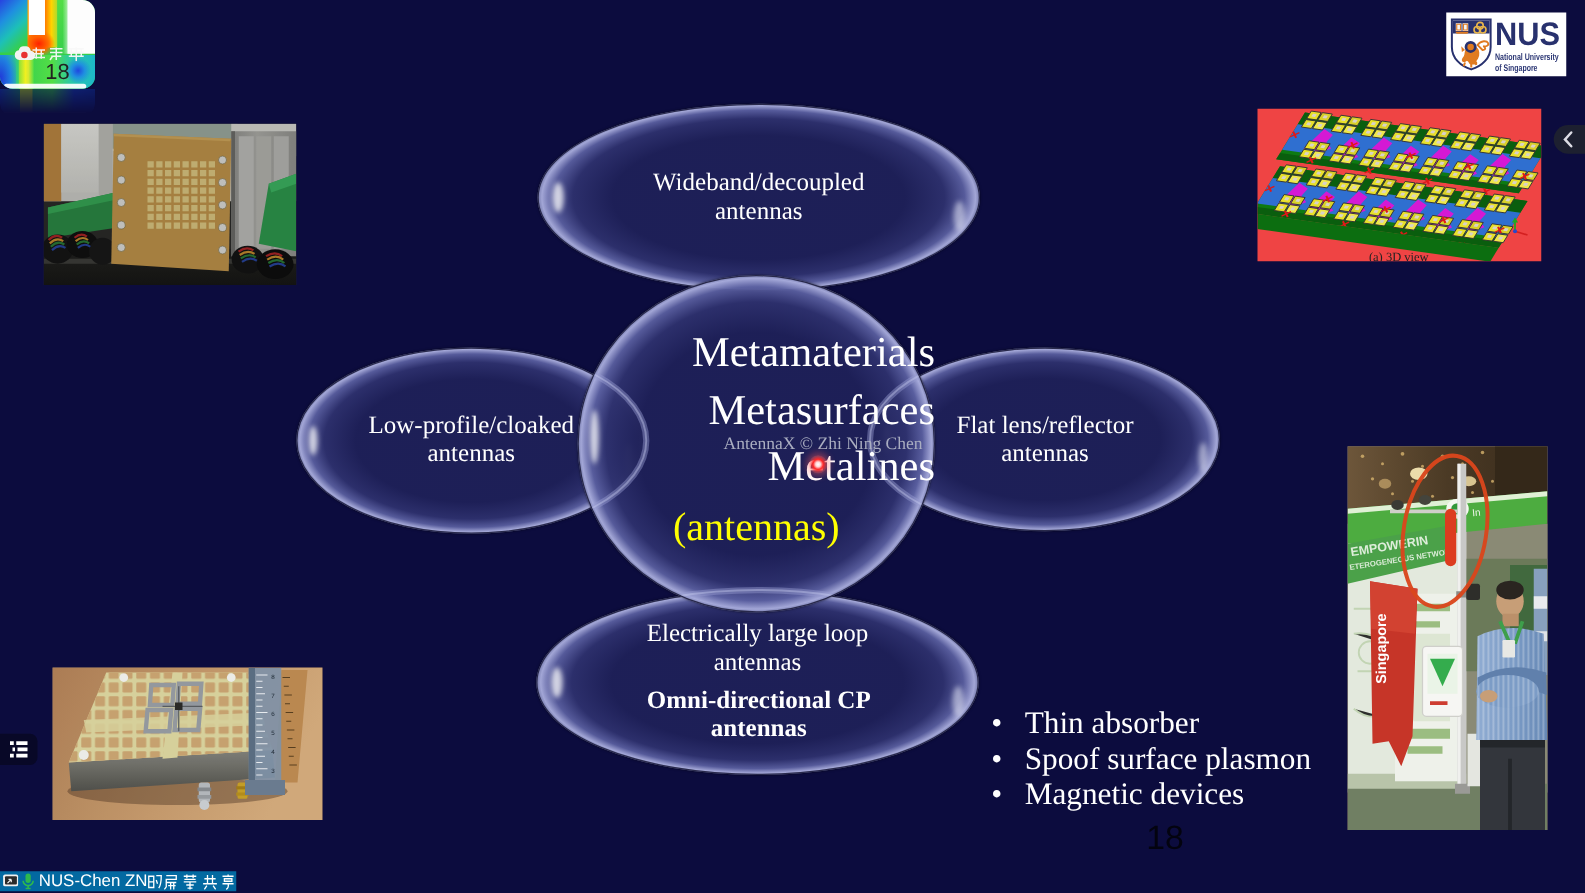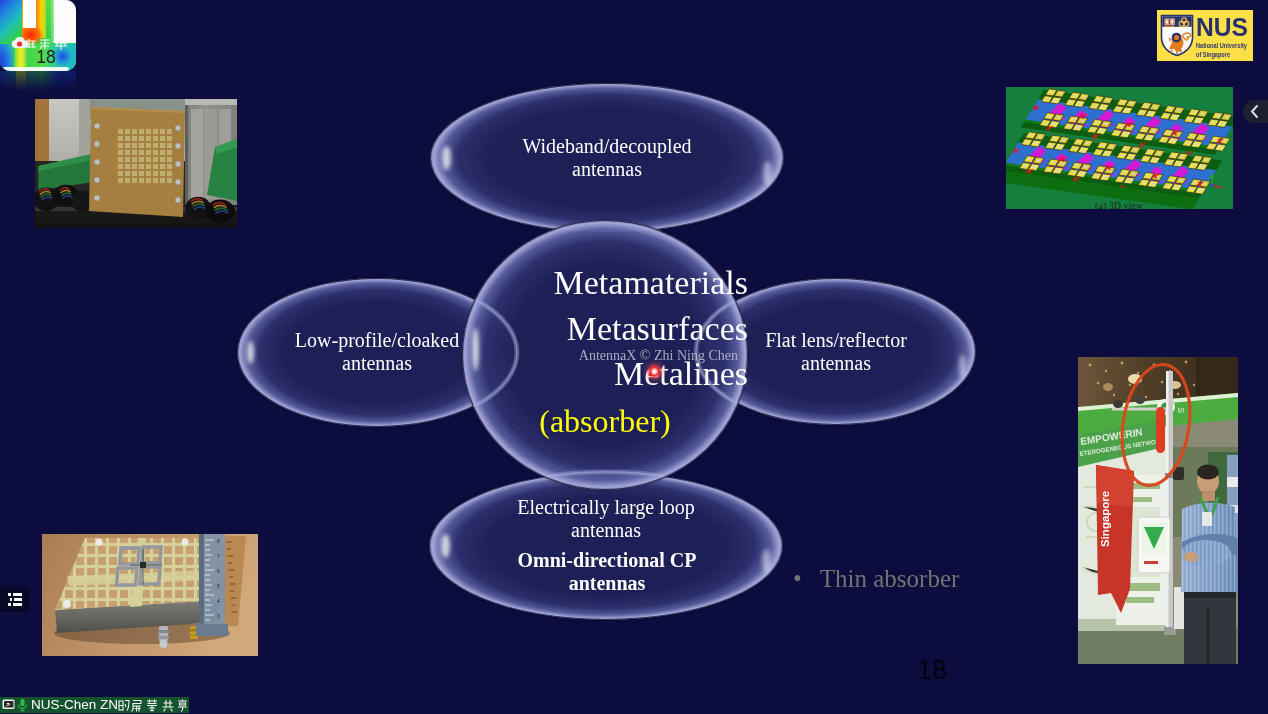--- a/index.html
+++ b/index.html
@@ -65,30 +65,32 @@
     </g>
     <g stroke="rgba(200,204,240,0.42)" stroke-width="1.5">
       <ellipse cx="147" cy="-197" rx="177" ry="75"></ellipse>
       <ellipse cx="-83" cy="132.5" rx="140" ry="74.5"></ellipse>
       <ellipse cx="376" cy="131.5" rx="140" ry="73.5"></ellipse>
       <ellipse cx="146" cy="326" rx="177" ry="74"></ellipse>
     </g>
   </g>
 </svg>
 <div class="abs" style="left:462px;top:260px;width:286px;text-align:right;color:#fff;font-size:34px;line-height:45.5px;">Metamaterials<br>Metasurfaces<br>Metalines</div>
-<div class="abs" style="left:462px;top:403px;width:286px;text-align:center;color:#ffff00;font-size:32px;">(absorber)</div>
+<div class="abs" style="left:462px;top:403px;width:286px;text-align:center;color:#ffff00;font-size:32px;">(antennas)</div>
 
 <div class="abs" style="left:568px;top:348px;width:170px;color:#a9adc0;font-size:14px;text-align:right;">AntennaX © Zhi Ning Chen</div>
 
 <div class="abs" style="left:647px;top:364px;width:15px;height:15px;border-radius:50%;
   background:radial-gradient(circle,#ffffff 0%,#ffd8d8 18%,#ff2828 38%,rgba(255,90,90,.5) 62%,rgba(255,140,140,0) 100%);
   box-shadow:0 0 5px 2px rgba(255,90,90,.4);"></div>
 
-<div class="abs" style="left:793px;top:565px;color:#737373;font-size:25px;line-height:28.6px;">
+<div class="abs" style="left:793px;top:565px;color:#ffffff;font-size:25px;line-height:28.6px;">
 <div>•<span style="display:inline-block;width:18px;"></span>Thin absorber</div>
+<div>•<span style="display:inline-block;width:18px;"></span>Spoof surface plasmon</div>
+<div>•<span style="display:inline-block;width:18px;"></span>Magnetic devices</div>
 </div>
 
 <div class="abs" style="left:900px;top:655px;width:64px;text-align:center;color:#000;opacity:.75;font-size:27px;font-family:'Liberation Sans',sans-serif;">18</div>
 
 <div class="abs" id="photoTL" style="left:35px;top:99px;width:202px;height:129px;overflow:hidden;background:#2a2a28;filter:blur(0.4px) brightness(0.88) saturate(0.85);">
 
   <div class="abs" style="left:0;top:0;width:202px;height:62px;background:#c6c6c0;"></div>
   <div class="abs" style="left:0;top:0;width:14px;height:62px;background:#bf8334;"></div>
   <div class="abs" style="left:14px;top:0;width:30px;height:55px;background:linear-gradient(#e2e2dc,#cacac4);"></div>
   <div class="abs" style="left:55px;top:0;width:100px;height:20px;background:#96a69a;border-bottom:2px solid #e8e8e2;"></div>
@@ -174,21 +176,21 @@
         <circle cx="12" cy="94" r="3.2"></circle>
       <circle cx="93" cy="24" r="3.2"></circle>
         <circle cx="93" cy="42" r="3.2"></circle>
         <circle cx="93" cy="60" r="3.2"></circle>
         <circle cx="93" cy="78" r="3.2"></circle>
         <circle cx="93" cy="96" r="3.2"></circle>
     </g>
   </svg>
 </div>
 
-<div class="abs" id="photoTR" style="left:1006px;top:87px;width:227px;height:122px;overflow:hidden;background:#15803d;">
+<div class="abs" id="photoTR" style="left:1006px;top:87px;width:227px;height:122px;overflow:hidden;background:#ef4444;">
   <svg width="227" height="122" viewBox="0 0 227 122">
     <defs>
       <g id="clu">
         <rect x="0" y="0" width="8" height="7" fill="#e8e02a" stroke="#333" stroke-width="0.7"></rect>
         <rect x="9" y="0" width="8" height="7" fill="#d8d028" stroke="#333" stroke-width="0.7"></rect>
         <rect x="0" y="8" width="8" height="7" fill="#e8e02a" stroke="#333" stroke-width="0.7"></rect>
         <rect x="9" y="8" width="8" height="7" fill="#efe84a" stroke="#333" stroke-width="0.7"></rect>
         <rect x="2.5" y="2" width="3" height="2.6" fill="#d8d2c8"></rect>
           <rect x="11.5" y="2" width="3" height="2.6" fill="#d8d2c8"></rect>
         <rect x="2.5" y="10" width="3" height="2.6" fill="#d8d2c8"></rect>
@@ -496,21 +498,21 @@
       <rect x="124" y="155" width="10" height="14" rx="1" fill="#e8e8e4"></rect>
       <rect x="106" y="235" width="52" height="72" fill="#33363c"></rect>
       <path d="M106 235 h52 v6 h-52 z" fill="#23262a"></path>
       <path d="M130 250 v57" stroke="#23262a" stroke-width="3"></path>
     </g>
 
     <ellipse cx="78" cy="68" rx="33" ry="61" fill="none" stroke="#e04518" stroke-width="3.2" transform="rotate(9 78 68)" opacity="0.96"></ellipse>
   </svg>
 </div>
 
-<div class="abs" style="left:1157px;top:10px;width:96px;height:51px;background:#fde047;">
+<div class="abs" style="left:1157px;top:10px;width:96px;height:51px;background:#ffffff;">
   <svg class="abs" style="left:3px;top:4px;" width="34" height="43" viewBox="0 0 34 43">
 
     <path d="M1.5 1.5 h31 v22 c0 9 -7 15.5 -15.5 18 C8.5 39 1.5 32.5 1.5 23.5 z" fill="#fff" stroke="#28316e" stroke-width="1.6"></path>
 
     <path d="M2.3 2.3 h29.4 v10.5 H2.3 z" fill="#28316e"></path>
 
     <path d="M4.6 4.6 h4.6 v6.2 H4.6 z M10 4.6 h4.6 v6.2 H10 z" fill="#f7f7f7"></path>
     <path d="M5.4 5.4 h3 v4.6 H5.4z M10.8 5.4 h3 v4.6 h-3z" fill="none" stroke="#e07b20" stroke-width="0.9"></path>
     <path d="M4.2 11.4 h10.8 l-1.2 1.5 H5.4z" fill="#e07b20"></path>
 
@@ -588,21 +590,21 @@
   <svg width="30" height="25">
     <rect x="8" y="6" width="3" height="3" fill="#fff"></rect>
       <rect x="13" y="6" width="9" height="3" fill="#fff"></rect>
     <rect x="10" y="11" width="2" height="3" fill="#fff"></rect>
       <rect x="14" y="11" width="8" height="3" fill="#fff"></rect>
     <rect x="8" y="16" width="3" height="3" fill="#fff"></rect>
       <rect x="13" y="16" width="9" height="3" fill="#fff"></rect>
   </svg>
 </div>
 
-<div class="abs" style="left:0;top:697px;width:189px;height:16px;background:#14532d;">
+<div class="abs" style="left:0;top:697px;width:189px;height:16px;background:#0369a1;">
   <svg class="abs" style="left:2px;top:2px;" width="13" height="12" viewBox="0 0 13 12">
     <rect x="0.5" y="0.5" width="12" height="9.5" rx="1.5" fill="#f0f0f0"></rect>
     <rect x="2" y="2" width="9.5" height="6.5" rx="0.8" fill="#2a2a2a"></rect>
     <path d="M4 7.5 L7 4.5 M7 4.5 h-2.2 M7 4.5 v2.2" stroke="#f0f0f0" stroke-width="1"></path>
   </svg>
   <svg class="abs" style="left:17px;top:1px;" width="11" height="14" viewBox="0 0 11 14">
     <rect x="3.4" y="0.8" width="4.2" height="7.5" rx="2.1" fill="#2db84d"></rect>
     <path d="M1.5 6.5 a4 4 0 0 0 8 0" fill="none" stroke="#2db84d" stroke-width="1.3"></path>
     <path d="M5.5 10.5 v2 M3.5 12.8 h4" stroke="#2db84d" stroke-width="1.2"></path>
   </svg>

